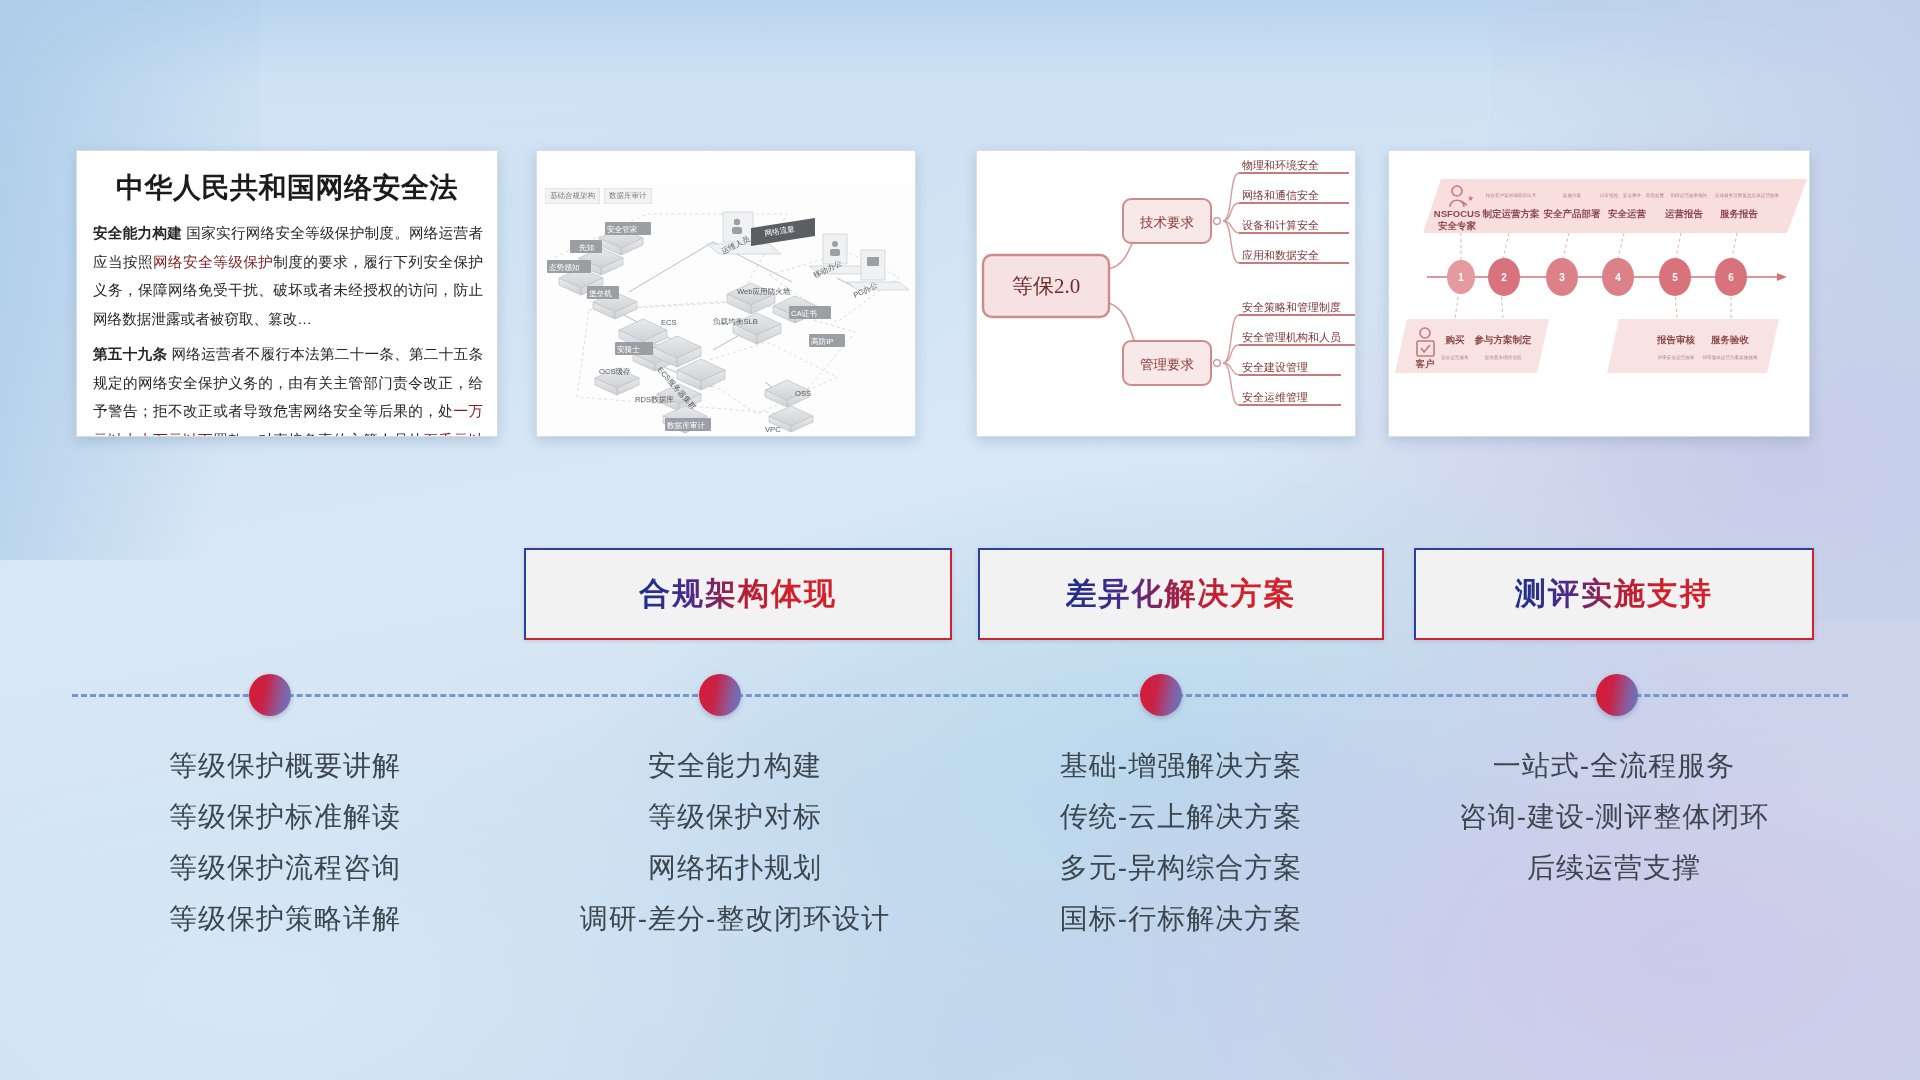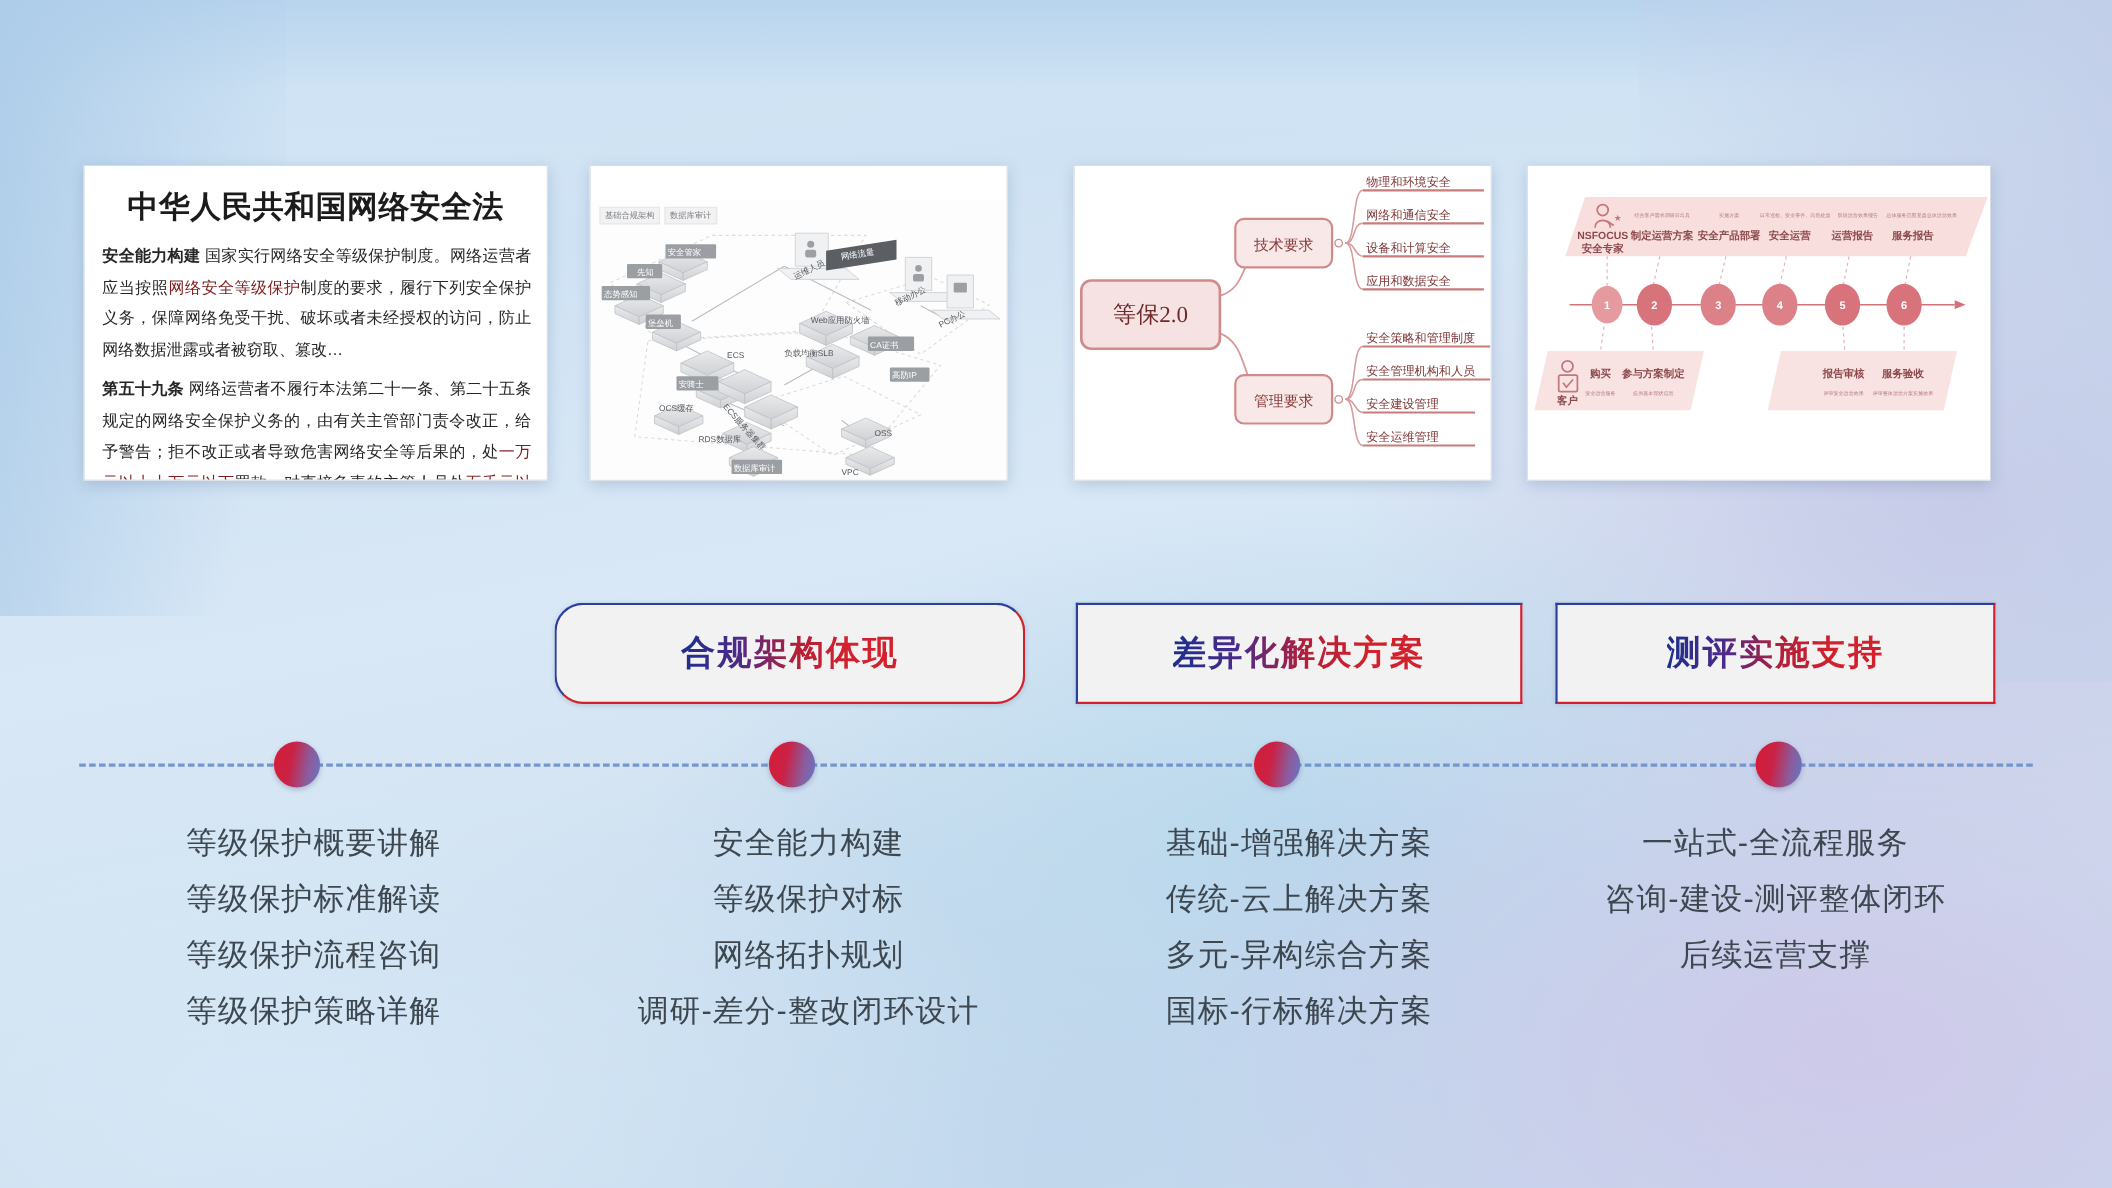--- a/index.html
+++ b/index.html
@@ -71,21 +71,21 @@
 
   
   .heads{position:absolute;top:548px;left:0;width:1920px;height:92px;}
   .head-box{position:absolute;top:0;height:92px;background:#f2f2f2;
             box-sizing:border-box;
             border-top:2px solid #2b3f9e;border-left:2px solid #2b3f9e;
             border-right:2px solid #d2202c;border-bottom:2px solid #d2202c;
             display:flex;align-items:center;justify-content:center;
             box-shadow:0 1px 4px rgba(60,90,130,.18);}
   .head-box.h1{left:76px;width:418px;}
-  .head-box.h2{left:504px;width:428px;border-radius:26px;}
+  .head-box.h2{left:524px;width:428px;}
   .head-box.h3{left:978px;width:406px;}
   .head-box.h4{left:1414px;width:400px;}
   .head-text{font-size:31px;font-weight:600;letter-spacing:2px;
      background:linear-gradient(90deg,#1d2f8c 0%,#4b2a8a 26%,#b21f3a 52%,#d2202c 75%,#d2202c 100%);
      -webkit-background-clip:text;background-clip:text;color:transparent;
      -webkit-text-fill-color:transparent;}
 
   
   .timeline{position:absolute;top:663px;left:0;width:1920px;height:80px;}
   .tl-line{position:absolute;top:31px;left:72px;width:1776px;height:0;

